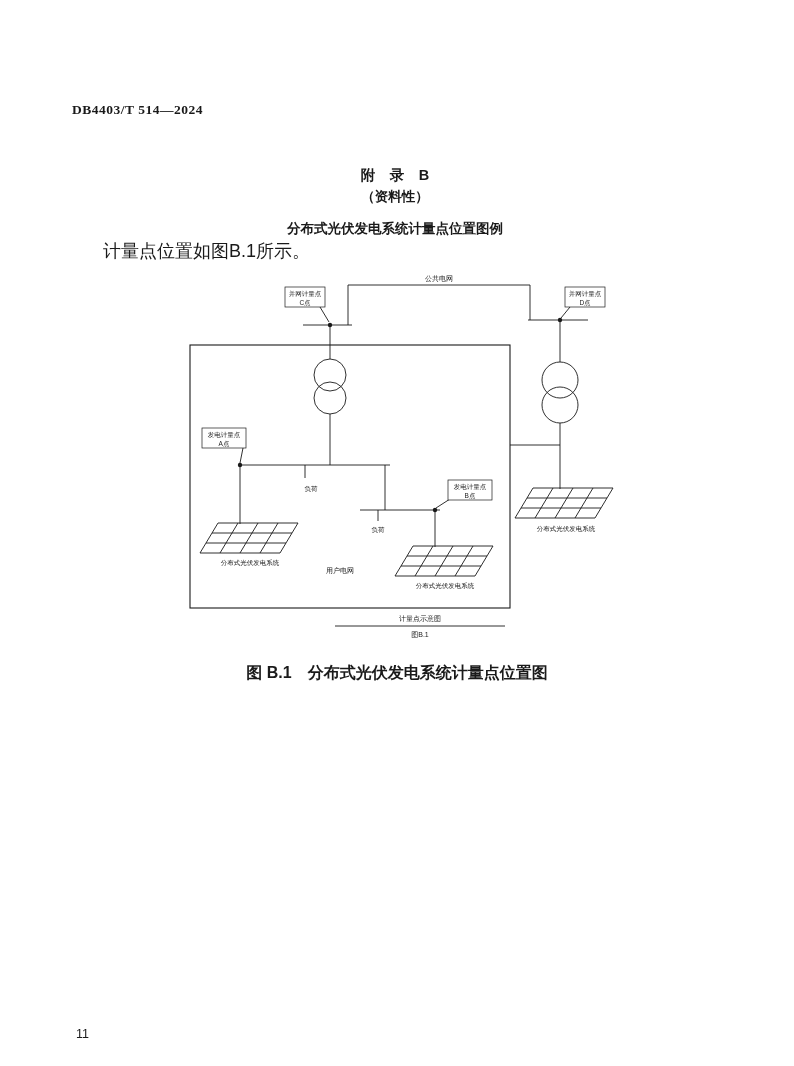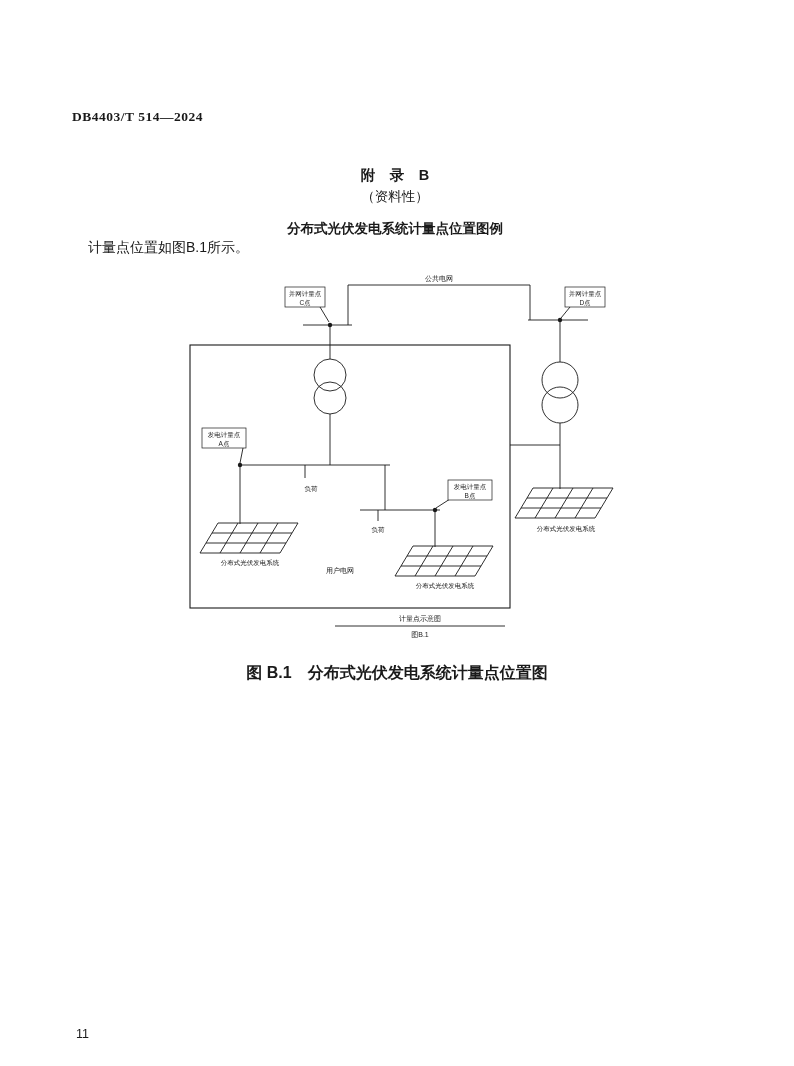--- a/index.html
+++ b/index.html
@@ -9,32 +9,31 @@
     background:#ffffff;
     margin:0 auto;
     font-family:"Liberation Sans","DejaVu Sans",sans-serif;
     color:#1a1a1a;
     overflow:hidden;
   }
   .doc-header{
     position:absolute;left:72px;top:102px;
     font-size:13.5px;font-weight:bold;letter-spacing:0.5px;
     font-family:"Liberation Serif","DejaVu Serif",serif;
-    margin-top:7px;
   }
   .title-block{
     position:absolute;left:0;right:4px;top:164px;
     text-align:center;
   }
   .title-block .t1{font-size:14.5px;font-weight:bold;line-height:22px;}
-  .title-block .t2{font-size:13.5px;font-weight:normal;line-height:22px;}
+  .title-block .t2{font-size:13.5px;font-weight:bold;line-height:22px;}
   .title-block .t3{font-size:13.5px;font-weight:bold;line-height:22px;margin-top:10px;}
   .intro{
-    position:absolute;left:88px;top:239px;
-    font-size:14px;
+    position:absolute;left:103px;top:239px;
+    font-size:18px;
   }
   .diagram-wrap{position:absolute;left:170px;top:265px;width:460px;height:385px;}
   svg{display:block;}
   .ln{stroke:#1a1a1a;stroke-width:0.9;fill:none;}
   .box{stroke:#1a1a1a;stroke-width:1.1;fill:none;}
   .dot{fill:#1a1a1a;stroke:none;}
   .lblbox{stroke:#1a1a1a;stroke-width:0.7;fill:#ffffff;}
   .lbl{
     fill:#1a1a1a;stroke:none;font-size:6.5px;text-anchor:middle;
     font-family:"Liberation Sans","DejaVu Sans",sans-serif;

